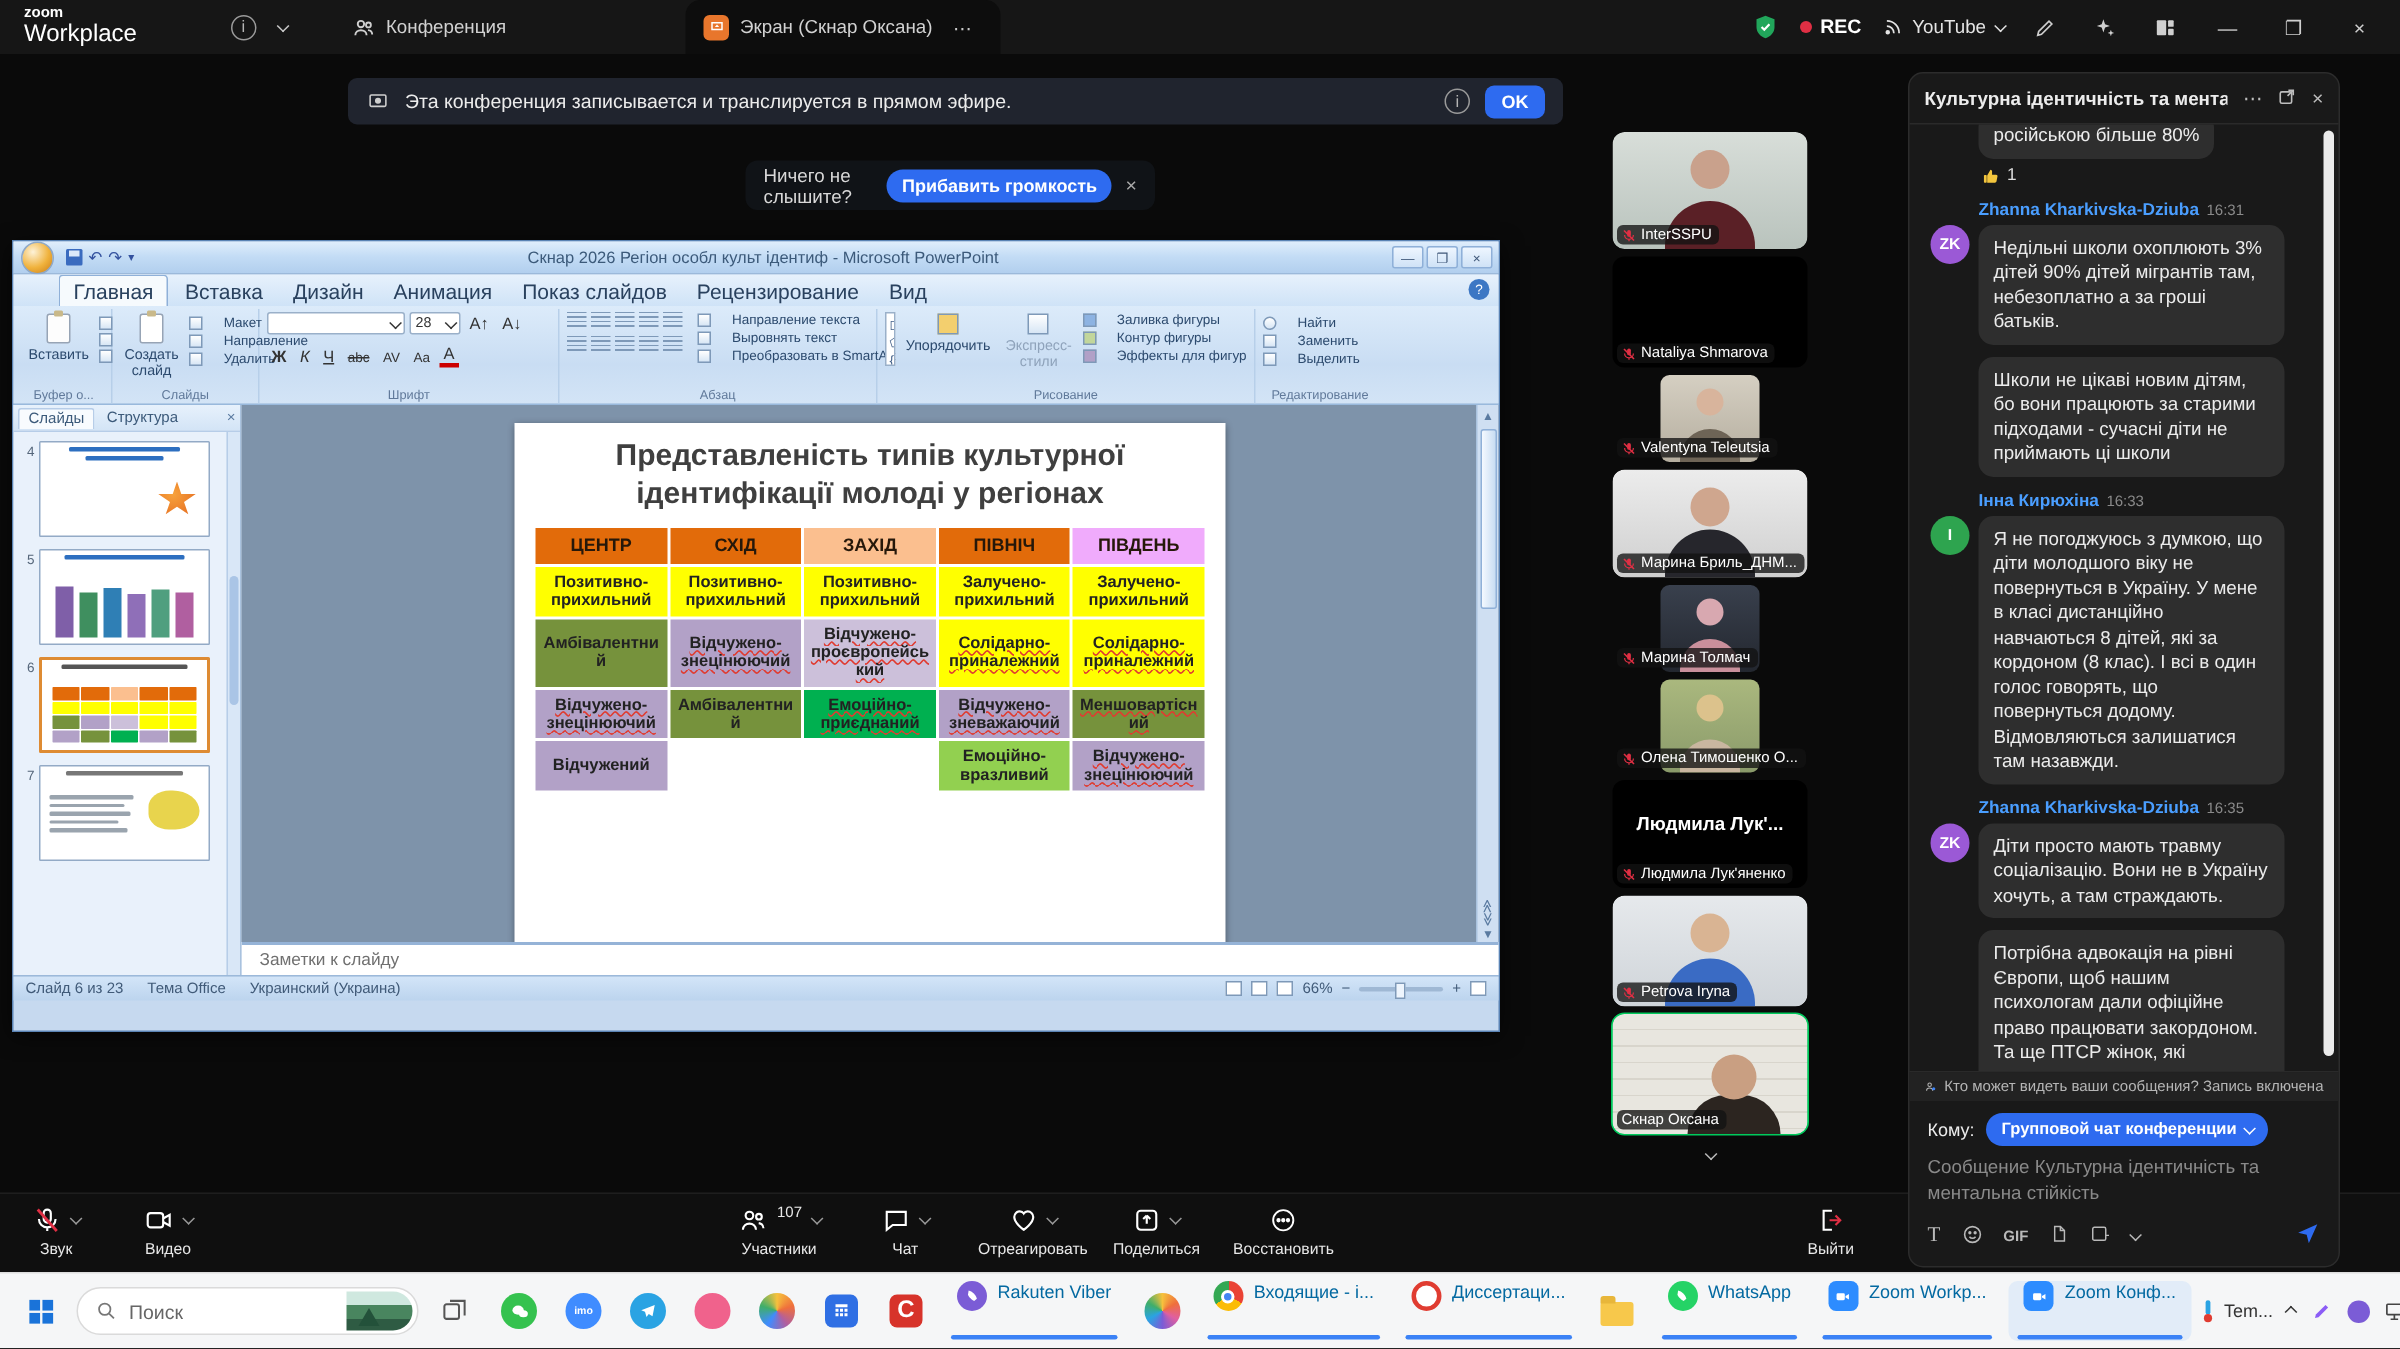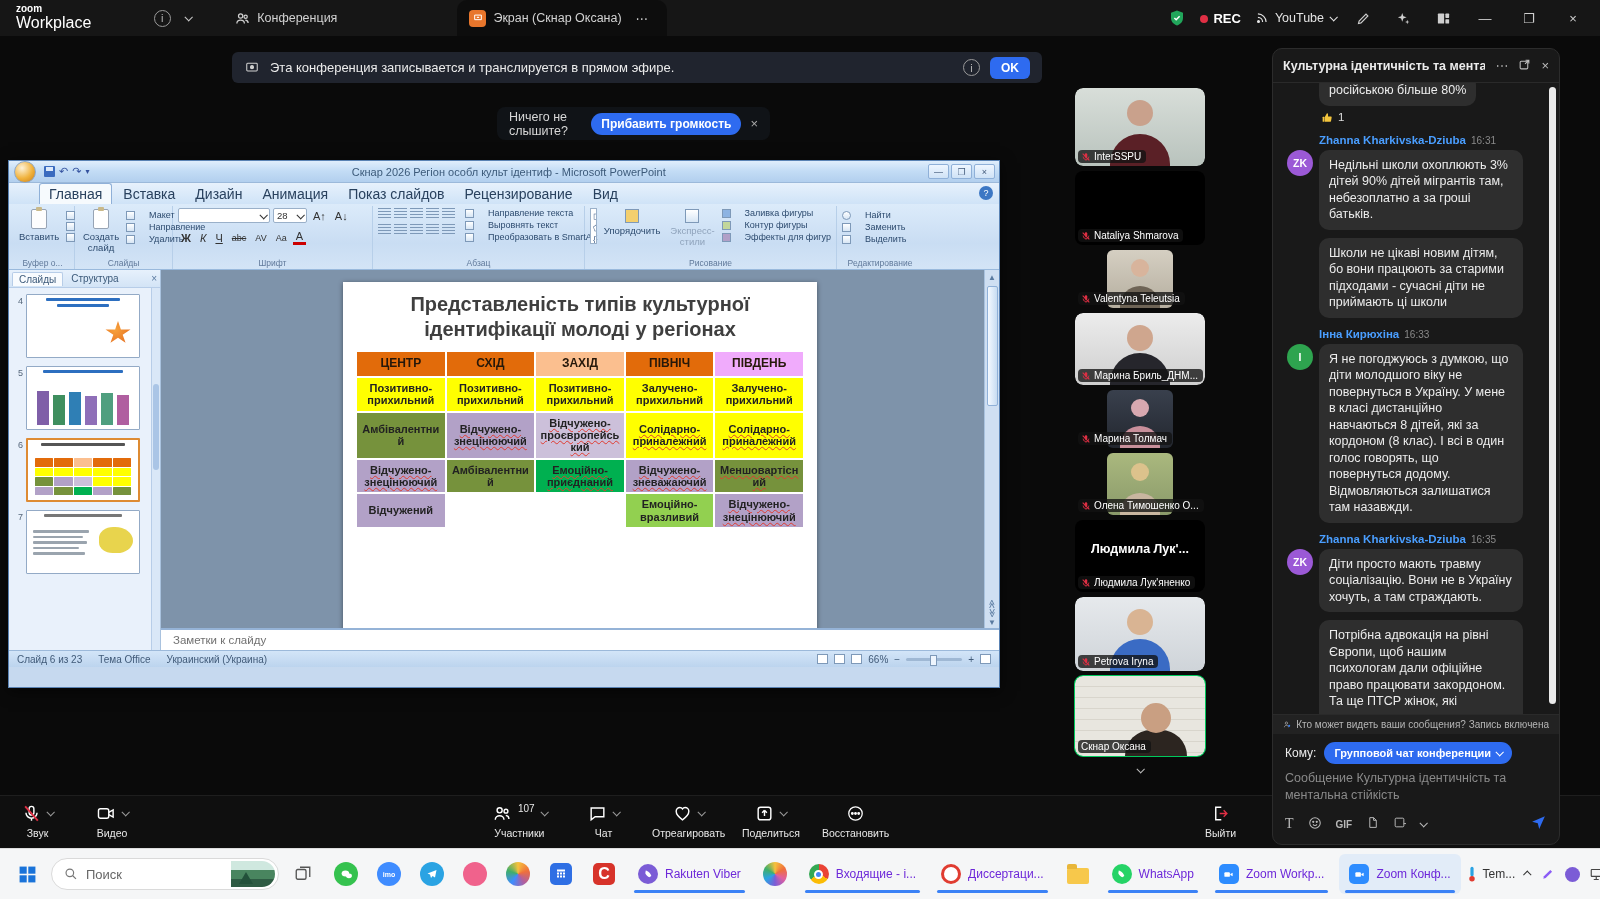--- a/index.html
+++ b/index.html
@@ -164,21 +164,21 @@
   .send{margin-left:auto;color:#2e6bf0}
 
   
   .taskbar{position:absolute;left:0;top:848px;width:1600px;height:51px;background:#f5f6f7;border-top:1px solid #dddddd;display:flex;align-items:center;padding:0 8px;gap:5px;color:#222}
   .tk{width:38px;height:40px;display:flex;align-items:center;justify-content:center;border-radius:6px;flex:0 0 auto}
   .search{width:228px;height:32px;background:#fff;border:1px solid #dadada;border-radius:17px;display:flex;align-items:center;padding:0 3px 0 12px;gap:8px;font-size:13px;color:#666;flex:0 0 auto}
   .trees{margin-left:auto;width:44px;height:26px;border-radius:0 13px 13px 0;background:linear-gradient(#cfe8df 0 35%,#49855f 35% 70%,#2e5b43 70%);position:relative;overflow:hidden}
   .trees::after{content:"";position:absolute;left:8px;top:4px;width:0;height:0;border:7px solid transparent;border-bottom:12px solid #23513a}
   .cic{width:24px;height:24px;border-radius:50%;display:flex;align-items:center;justify-content:center;color:#fff;font-weight:700}
   .rsq{width:22px;height:22px;border-radius:5px;display:flex;align-items:center;justify-content:center;color:#fff;font-weight:700}
-  .app{display:flex;align-items:center;gap:7px;height:40px;padding:0 10px;border-radius:6px;font-size:12px;color:#6d28d9;position:relative;white-space:nowrap;flex:0 0 auto}
+  .app{display:flex;gap:7px;height:40px;padding:0 10px;border-radius:6px;font-size:12px;color:#0369a1;position:relative;white-space:nowrap;flex:0 0 auto}
   .app::after{content:"";position:absolute;left:6px;right:6px;bottom:1px;height:3px;border-radius:2px;background:#3b82f6}
   .app.on{background:#e2ecf8}
   .tray{margin-left:auto;display:flex;align-items:center;gap:10px;font-size:12px;color:#333;padding-right:4px}
   .folder{width:22px;height:16px;background:#f7c84b;border-radius:2px;position:relative;margin-top:4px}
   .folder::before{content:"";position:absolute;top:-4px;left:0;width:10px;height:5px;background:#e8b63a;border-radius:2px 2px 0 0}
 </style>
 </head>
 <body>
 
 <div class="screen">

